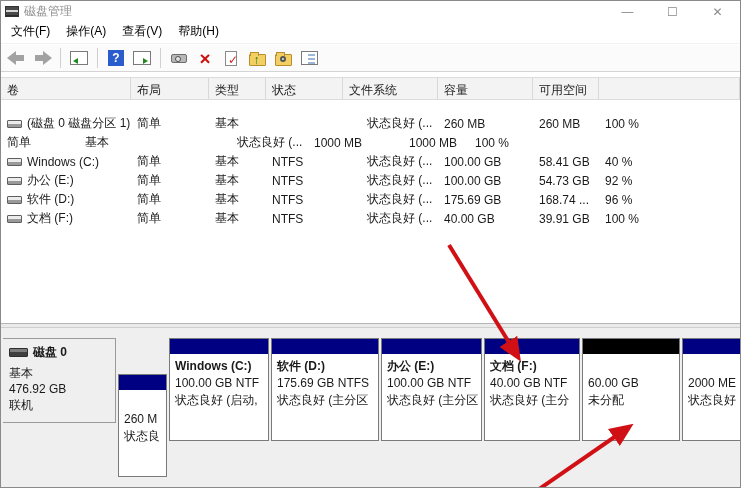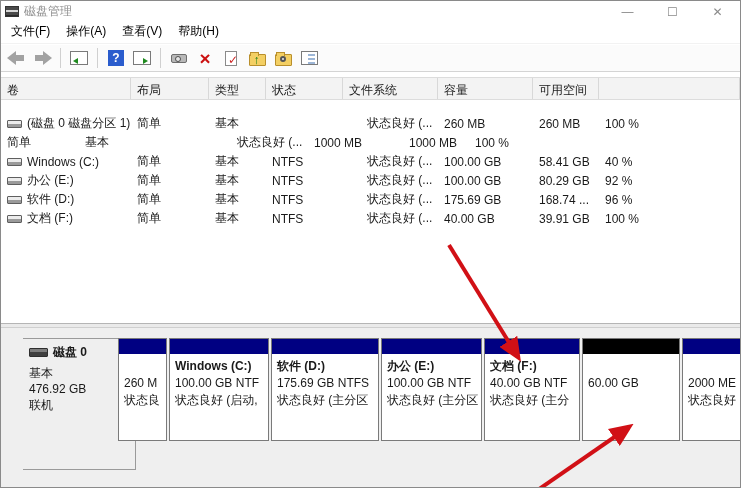--- a/index.html
+++ b/index.html
@@ -59,21 +59,21 @@
   .c-st{ width:77px; } .c-cap{ width:95px; } .c-free{ width:66px; } .c-pct{ width:89px; } .c-fill{ flex:1; }
   .vol-cell { display:flex; align-items:center; gap:5px; }
   .vol-ico { flex:none; width:15px; height:8px; border:1px solid #5f5f5f; border-radius:1px; background:linear-gradient(180deg,#ececec 0 45%,#9a9a9a 45%); }
 
   
   .splitter { position:absolute; top:322px; left:0; right:0; height:5px; background:#eaeaea; border-top:1px solid #b5b5b5; border-bottom:1px solid #cfcfcf; }
 
   
   .graph-pane { position:absolute; top:327px; left:0; right:0; bottom:0; background:#efefef; }
   .disk-row { position:absolute; top:10px; left:0; right:0; height:107px; }
-  .disk-label { position:absolute; left:2px; top:0; width:113px; height:132px; background:#efefef; border:1px solid #9a9a9a; border-left:none; padding:5px 6px;margin-left:20px; }
+  .disk-label { position:absolute; left:2px; top:0; width:113px; height:85px; background:#efefef; border:1px solid #9a9a9a; border-left:none; padding:5px 6px; }
   .disk-label .name-line { display:flex; align-items:center; gap:5px; font-weight:bold; margin-bottom:4px; }
   .disk-ico { width:19px; height:9px; background:linear-gradient(180deg,#7d7d7d 0 3px,#3f3f3f 3px); border:1px solid #2e2e2e; border-radius:1px; }
   .disk-label div.meta { line-height:16px; }
 
   .part { position:absolute; top:0; height:103px; background:#fff; border:1px solid #7a7a7a; overflow:hidden; }
   .band { height:15px; width:100%; }
   .part .txt { padding:4px 5px 0 5px; line-height:17px; white-space:nowrap; }
   .part .p-title { font-weight:bold; height:17px; }
 
   .overlay { position:absolute; left:0; top:0; z-index:20; pointer-events:none; }
@@ -213,21 +213,21 @@
       <div class="tr">
         <div class="td c-vol vol-cell">
             <span class="vol-ico"></span>
             <span>办公 (E:)</span>
           </div>
         <div class="td c-lay">简单</div>
         <div class="td c-typ">基本</div>
         <div class="td c-fs">NTFS</div>
         <div class="td c-st">状态良好 (...</div>
         <div class="td c-cap">100.00 GB</div>
-        <div class="td c-free">80.29 GB</div>
+        <div class="td c-free">54.73 GB</div>
         <div class="td c-pct">92 %</div>
       </div>
       <div class="tr">
         <div class="td c-vol vol-cell">
             <span class="vol-ico"></span>
             <span>软件 (D:)</span>
           </div>
         <div class="td c-lay">简单</div>
         <div class="td c-typ">基本</div>
         <div class="td c-fs">NTFS</div>
@@ -259,21 +259,21 @@
       <div class="disk-label">
         <div class="name-line">
           <span class="disk-ico"></span>
           <span>磁盘 0</span>
         </div>
         <div class="meta">基本</div>
         <div class="meta">476.92 GB</div>
         <div class="meta">联机</div>
       </div>
 
-      <div class="part" style="left:117px; width:49px;">
+      <div class="part" style="left:117px; width:49px;margin-top:36px;">
         <div class="band" style="background: rgb(0, 0, 130);"></div>
         <div class="txt">
           <div class="p-title"></div>
           <div>260 M</div>
           <div>状态良</div>
         </div>
       </div>
 
       <div class="part" style="left:168px; width:100px;">
         <div class="band" style="background: rgb(0, 0, 130);"></div>
@@ -309,20 +309,21 @@
           <div>40.00 GB NTF</div>
           <div>状态良好 (主分</div>
         </div>
       </div>
 
       <div class="part" style="left:581px; width:98px;">
         <div class="band" style="background: rgb(0, 0, 0);"></div>
         <div class="txt">
           <div class="p-title"></div>
           <div>60.00 GB</div>
+          <div>未分配</div>
         </div>
       </div>
 
       <div class="part" style="left:681px; width:60px;">
         <div class="band" style="background: rgb(0, 0, 130);"></div>
         <div class="txt">
           <div class="p-title"></div>
           <div>2000 ME</div>
           <div>状态良好</div>
         </div>

